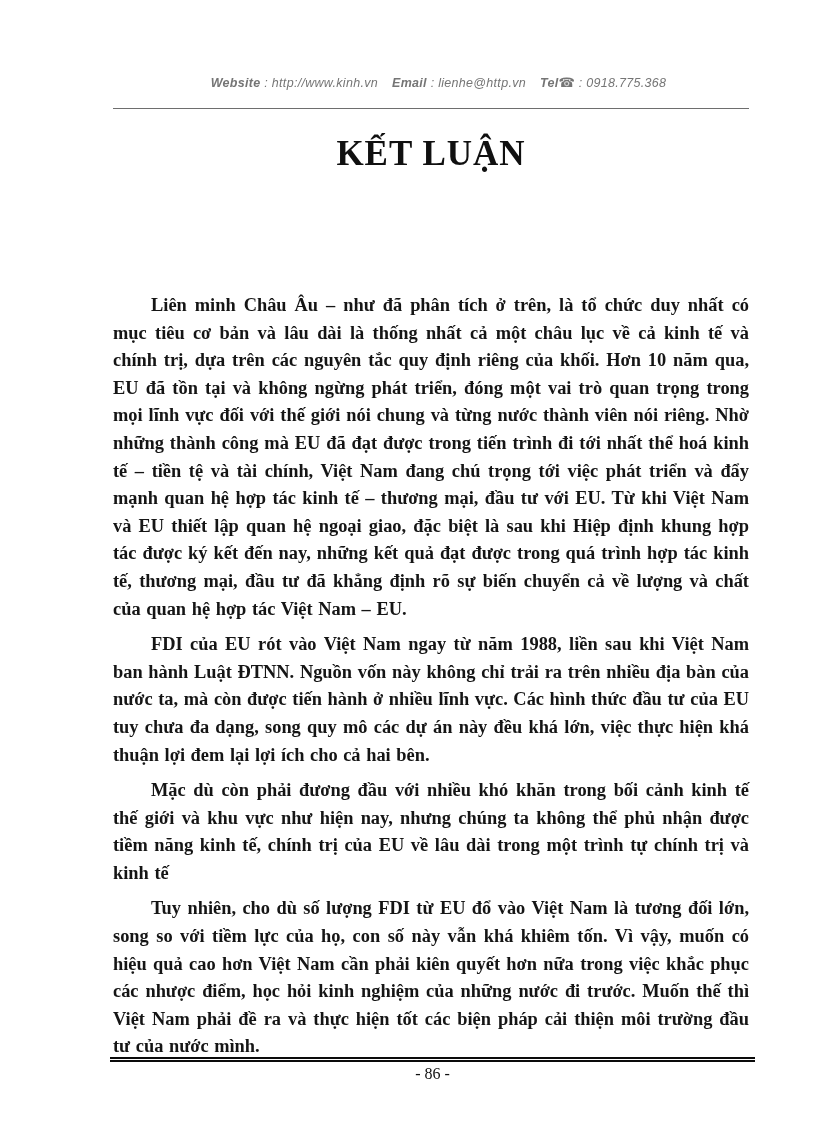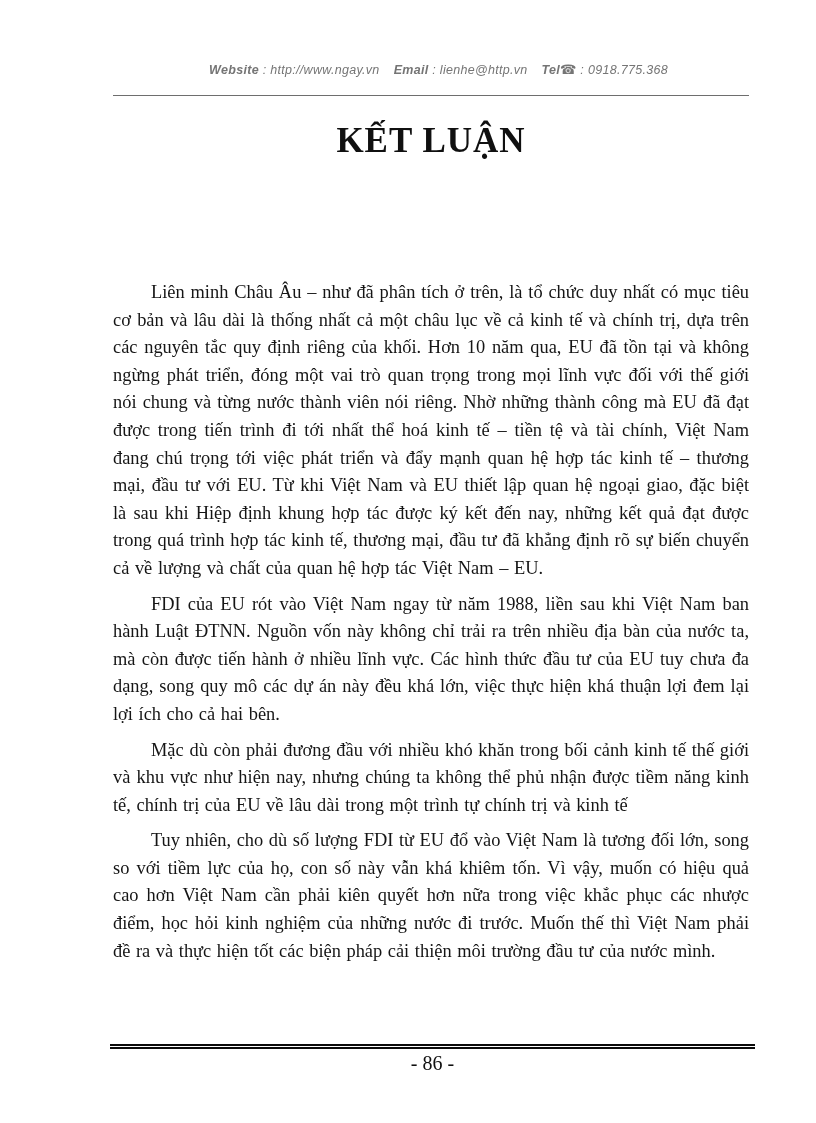--- a/index.html
+++ b/index.html
@@ -31,38 +31,39 @@
     color: #757575;
     letter-spacing: 0.3px;
     white-space: pre;
   }
   .header .lbl { font-weight: bold; margin-top: 48px; }
   .header .grp { margin: 0 7px; }
   .header .phone { font-style: normal; font-size: 13px; }
 
   
   .title {
-    margin: 3px;
+    margin: 16px;
     padding-top: 117px;
     margin-left: 113px;
     width: 636px;
     text-align: center;
     font-size: 35px;
     font-weight: bold;
     letter-spacing: 1px;
     color: #101010;
     line-height: 42px;
   }
 
   
   .content {
     position: absolute;
     top: 276px;
     left: 113px;
     width: 636px;
+    font-weight: bold;
   }
   .content p {
     font-size: 18.4px;
     line-height: 27.6px;
     text-align: justify;
     text-indent: 38px;
     margin-bottom: 8px;
     word-spacing: 1px;
   }
 
@@ -71,31 +72,31 @@
     position: absolute;
     top: 1041px;
     left: 110px;
     width: 645px;
     border-top: 5px double #0a0a0a;
     text-align: center;
   }
   .page-number {
     display: inline-block;
     margin-top: 3px;
-    font-size: 20px;
+    font-size: 16px;
     color: #101010;
   }
 </style>
 </head>
 <body>
 
 <div class="page">
 
   <div class="header">
-    <span class="grp"><span class="lbl">Website</span><span> : http://www.ngay.vn</span></span><span class="grp"><span class="lbl">Email</span><span> : lienhe@http.vn</span></span><span class="grp"><span class="lbl">Tel</span><span class="phone">☎</span><span> : 0918.775.368</span></span>
+    <span class="grp"><span class="lbl">Website</span><span> : http://www.kinh.vn</span></span><span class="grp"><span class="lbl">Email</span><span> : lienhe@http.vn</span></span><span class="grp"><span class="lbl">Tel</span><span class="phone">☎</span><span> : 0918.775.368</span></span>
   </div>
 
   <h1 class="title">KẾT LUẬN</h1>
 
   <div class="content">
     <p>Liên minh Châu Âu – như đã phân tích ở trên, là tổ chức duy nhất có mục tiêu cơ bản và lâu dài là thống nhất cả một châu lục về cả kinh tế và chính trị, dựa trên các nguyên tắc quy định riêng của khối. Hơn 10 năm qua, EU đã tồn tại và không ngừng phát triển, đóng một vai trò quan trọng trong mọi lĩnh vực đối với thế giới nói chung và từng nước thành viên nói riêng. Nhờ những thành công mà EU đã đạt được trong tiến trình đi tới nhất thể hoá kinh tế – tiền tệ và tài chính, Việt Nam đang chú trọng tới việc phát triển và đẩy mạnh quan hệ hợp tác kinh tế – thương mại, đầu tư với EU. Từ khi Việt Nam và EU thiết lập quan hệ ngoại giao, đặc biệt là sau khi Hiệp định khung hợp tác được ký kết đến nay, những kết quả đạt được trong quá trình hợp tác kinh tế, thương mại, đầu tư đã khẳng định rõ sự biến chuyển cả về lượng và chất của quan hệ hợp tác Việt Nam – EU.</p>
     <p>FDI của EU rót vào Việt Nam ngay từ năm 1988, liền sau khi Việt Nam ban hành Luật ĐTNN. Nguồn vốn này không chỉ trải ra trên nhiều địa bàn của nước ta, mà còn được tiến hành ở nhiều lĩnh vực. Các hình thức đầu tư của EU tuy chưa đa dạng, song quy mô các dự án này đều khá lớn, việc thực hiện khá thuận lợi đem lại lợi ích cho cả hai bên.</p>
     <p>Mặc dù còn phải đương đầu với nhiều khó khăn trong bối cảnh kinh tế thế giới và khu vực như hiện nay, nhưng chúng ta không thể phủ nhận được tiềm năng kinh tế, chính trị của EU về lâu dài trong một trình tự chính trị và kinh tế</p>
     <p>Tuy nhiên, cho dù số lượng FDI từ EU đổ vào Việt Nam là tương đối lớn, song so với tiềm lực của họ, con số này vẫn khá khiêm tốn. Vì vậy, muốn có hiệu quả cao hơn Việt Nam cần phải kiên quyết hơn nữa trong việc khắc phục các nhược điểm, học hỏi kinh nghiệm của những nước đi trước. Muốn thế thì Việt Nam phải đề ra và thực hiện tốt các biện pháp cải thiện môi trường đầu tư của nước mình.</p>
   </div>

